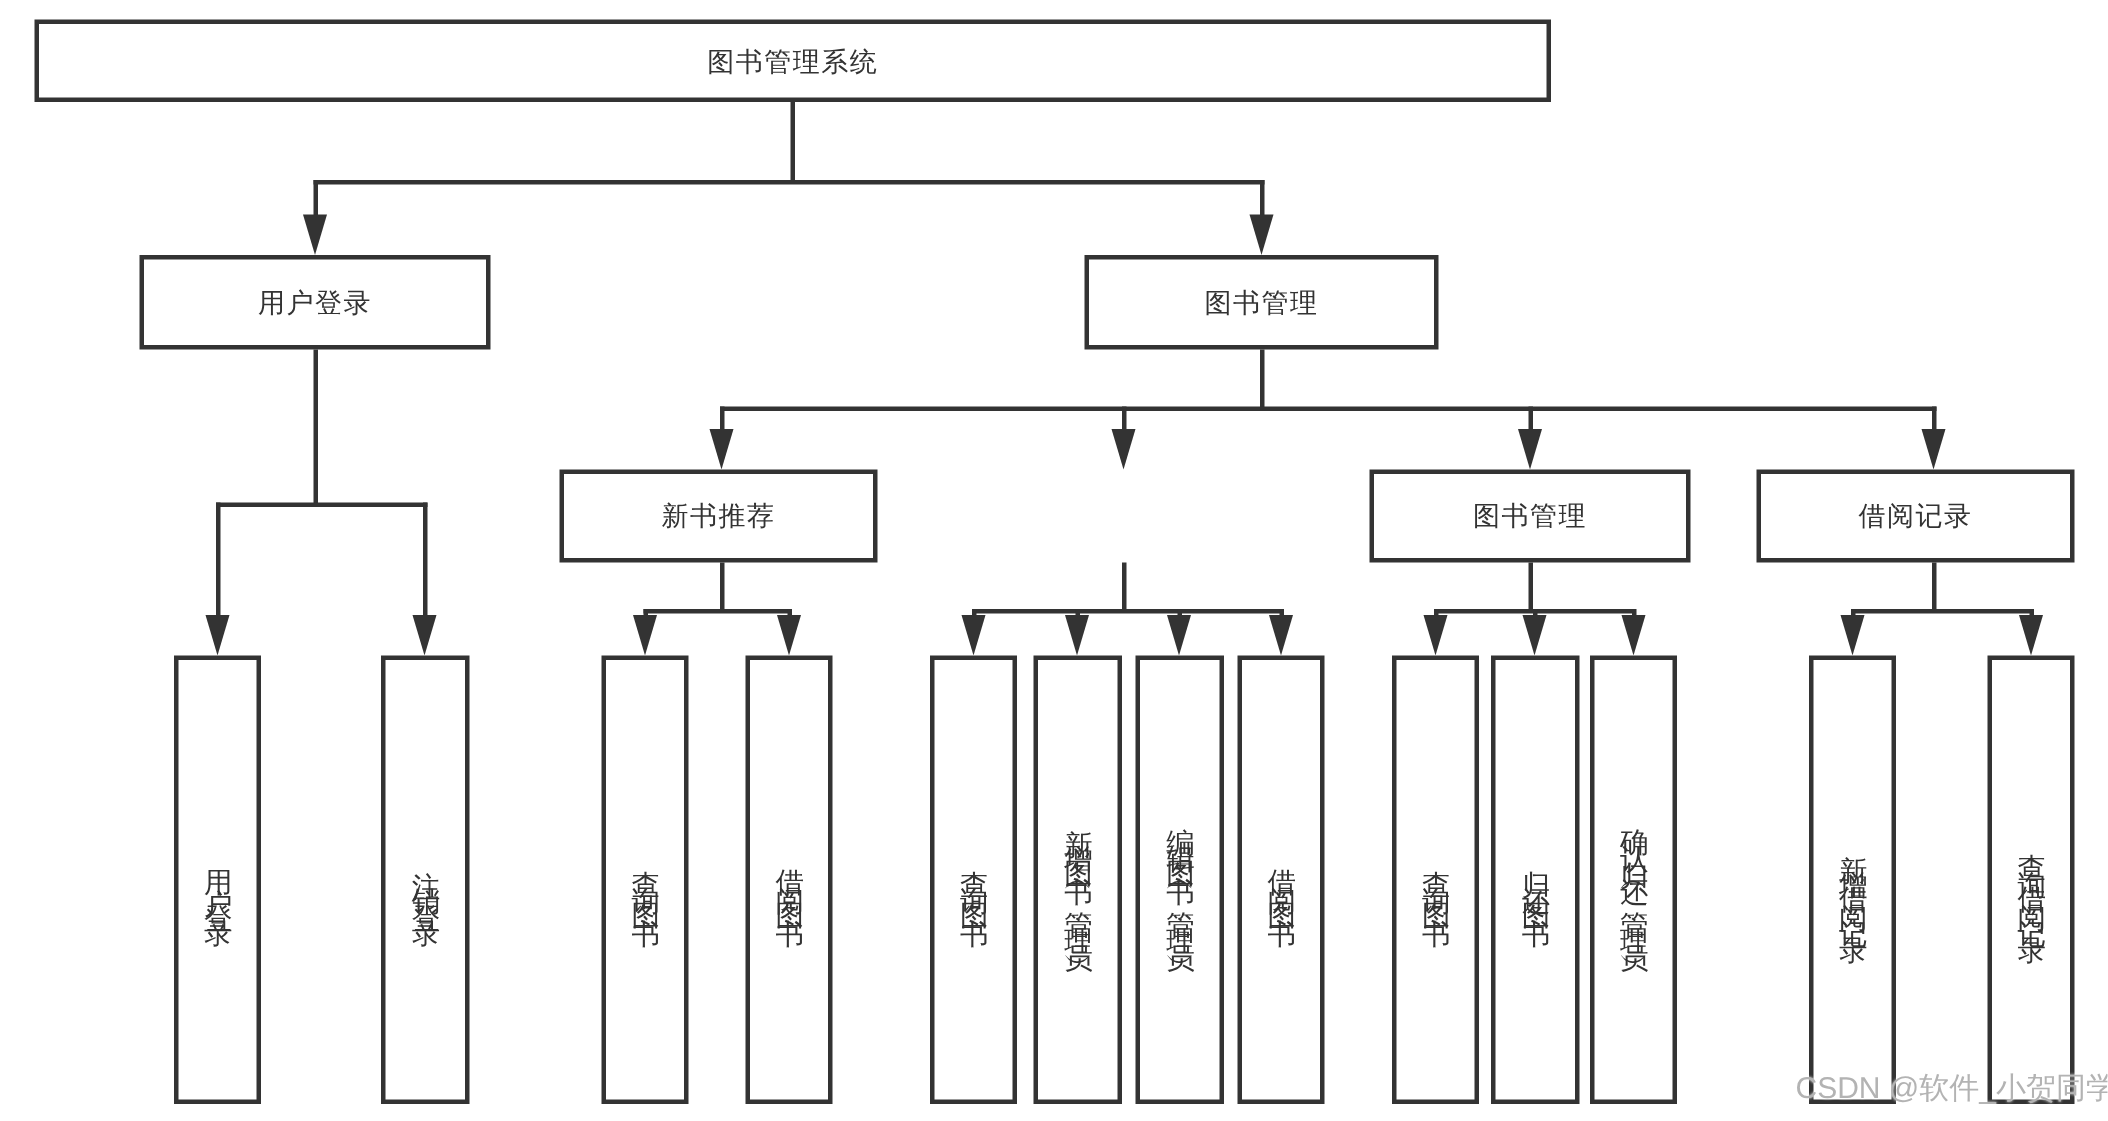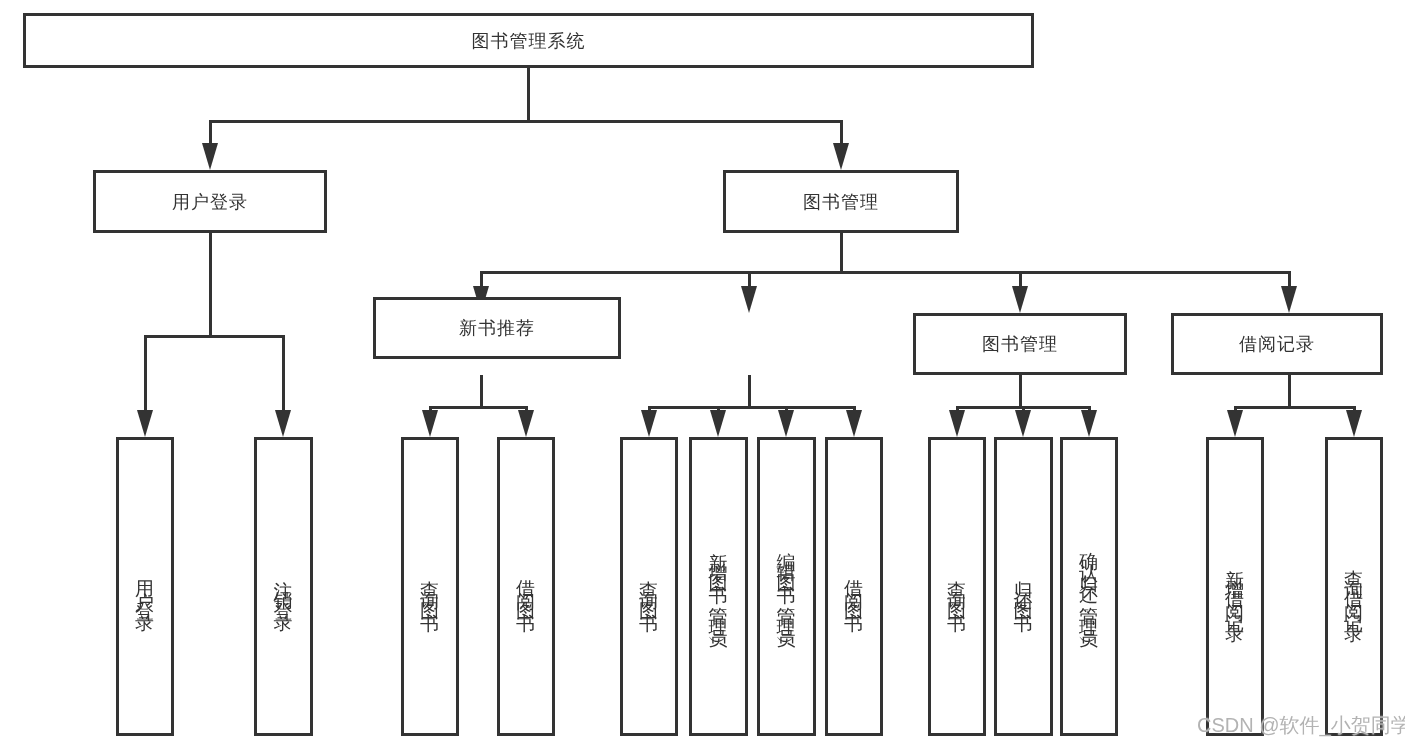--- a/index.html
+++ b/index.html
@@ -97,21 +97,21 @@
   <div class="hl" style="left:469px; top:271px; width:811px"></div>
   <div class="vl" style="left:469px; top:271px; height:17px"></div>
   <div class="arr" style="left:462px; top:286px"></div>
   <div class="vl" style="left:737px; top:271px; height:17px"></div>
   <div class="arr" style="left:730px; top:286px"></div>
   <div class="vl" style="left:1008px; top:271px; height:17px"></div>
   <div class="arr" style="left:1001px; top:286px"></div>
   <div class="vl" style="left:1277px; top:271px; height:17px"></div>
   <div class="arr" style="left:1270px; top:286px"></div>
 
-  <div class="box" style="left:362px; top:297px; width:248px; height:62px">
+  <div class="box" style="left:362px; top:313px; width:212px; height:62px">
     <span class="hlabel">新书推荐</span>
   </div>
   <div class="box" style="left:902px; top:313px; width:214px; height:62px">
     <span class="hlabel">图书管理</span>
   </div>
   <div class="box" style="left:1160px; top:313px; width:212px; height:62px">
     <span class="hlabel">借阅记录</span>
   </div>
 
   <div class="vl" style="left:469px; top:375px; height:33px"></div>

